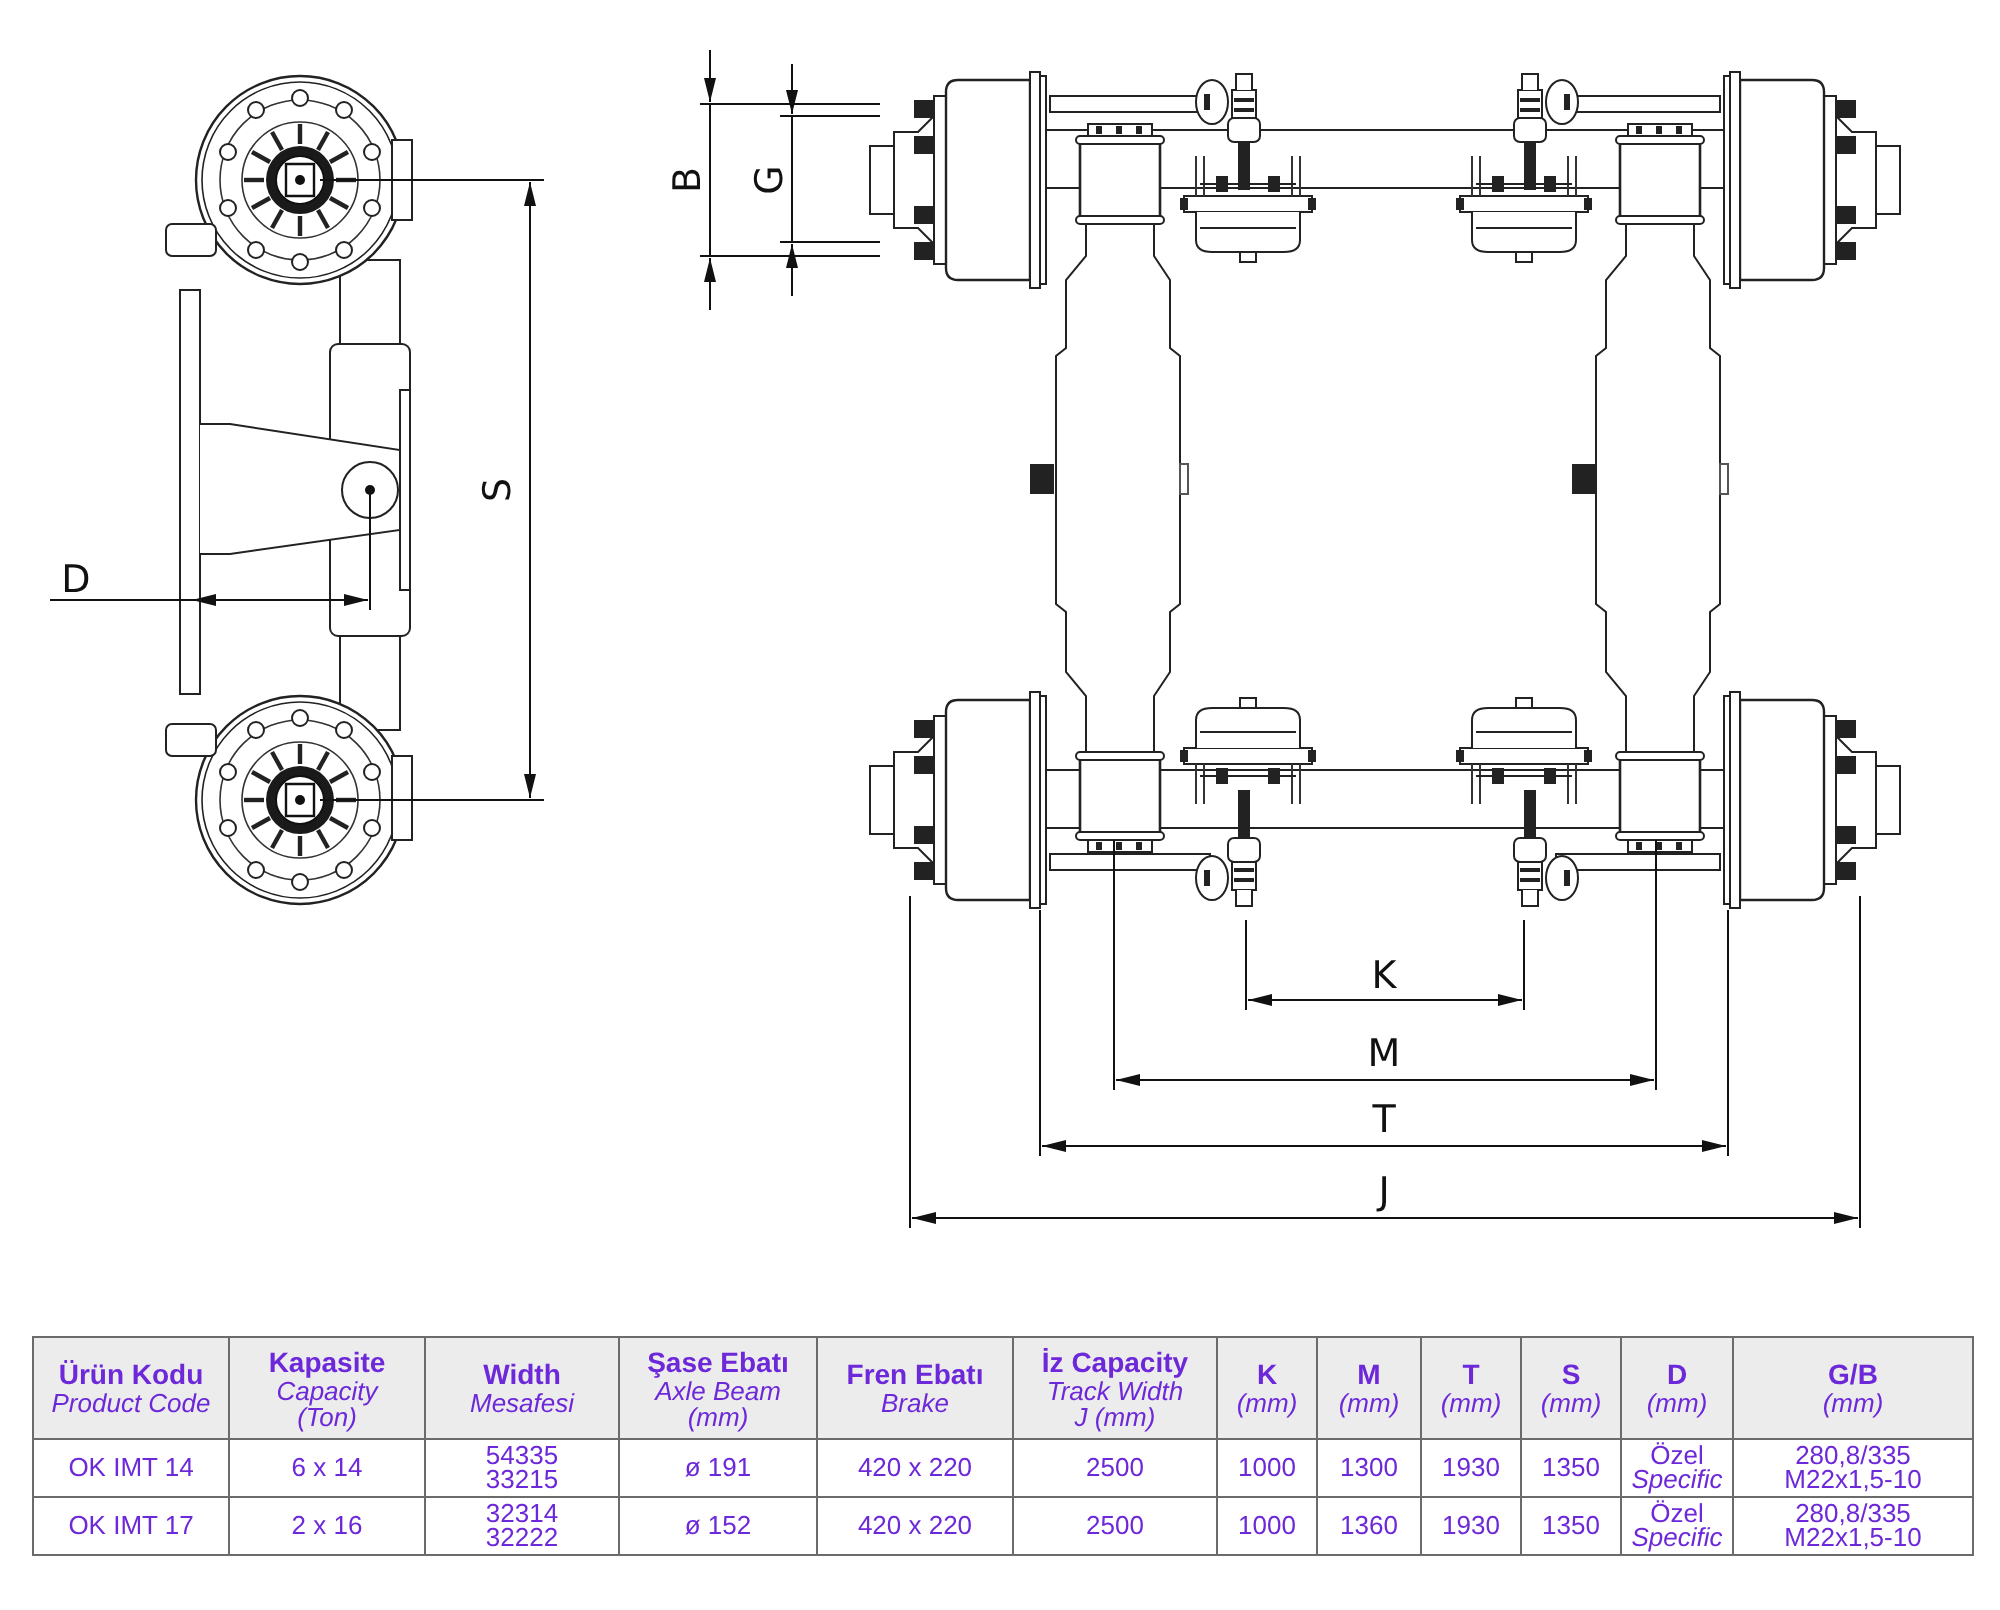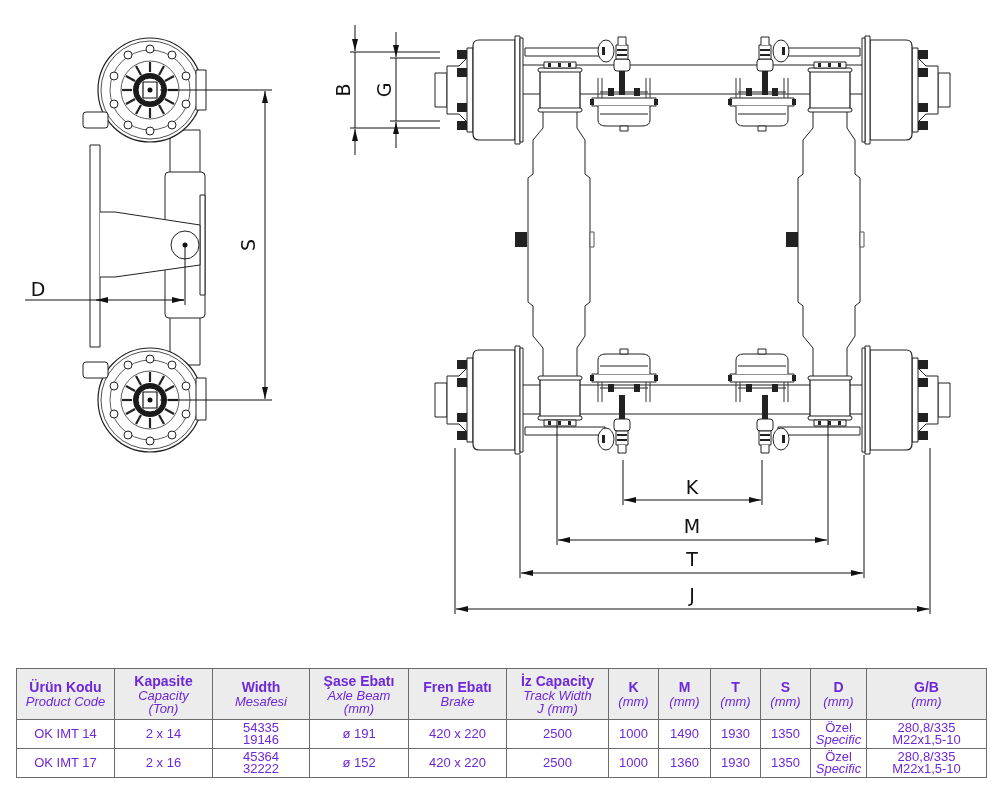--- a/index.html
+++ b/index.html
@@ -343,46 +343,46 @@
         </th>
       <th>
           <b>G/B</b>
           <i>(mm)</i>
         </th>
     </tr>
   </thead>
   <tbody>
     <tr>
       <td>OK IMT 14</td>
-      <td>2 x 14</td>
+      <td>6 x 14</td>
       <td>
           <span>54335</span>
-          <span>19146</span>
+          <span>33215</span>
         </td>
       <td>ø 191</td>
       <td>420 x 220</td>
       <td>2500</td>
       <td>1000</td>
-      <td>1490</td>
+      <td>1300</td>
       <td>1930</td>
       <td>1350</td>
       <td>
           <span>Özel</span>
           <span><i>Specific</i></span>
         </td>
       <td>
           <span>280,8/335</span>
           <span>M22x1,5-10</span>
         </td>
     </tr>
     <tr>
       <td>OK IMT 17</td>
       <td>2 x 16</td>
       <td>
-          <span>45364</span>
+          <span>32314</span>
           <span>32222</span>
         </td>
       <td>ø 152</td>
       <td>420 x 220</td>
       <td>2500</td>
       <td>1000</td>
       <td>1360</td>
       <td>1930</td>
       <td>1350</td>
       <td>

